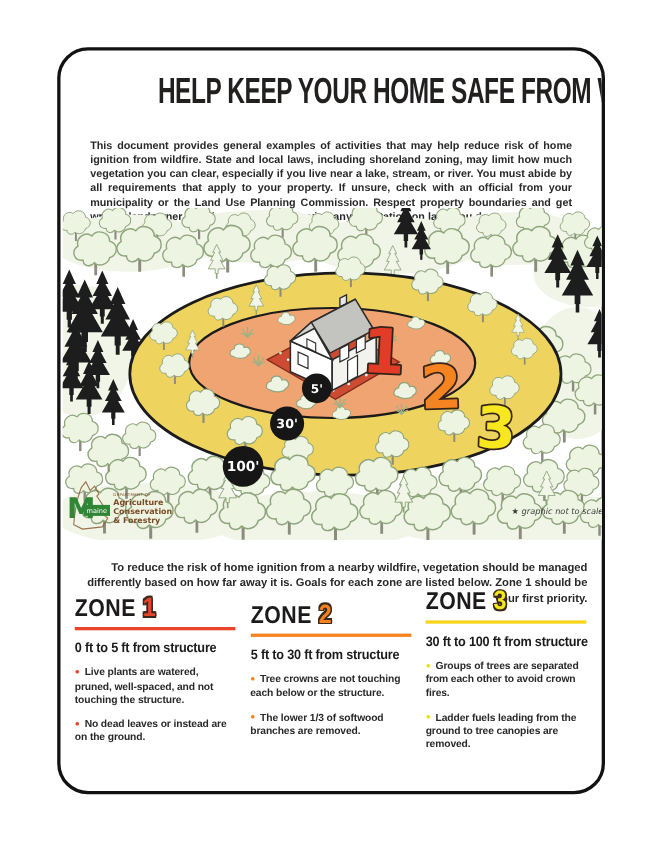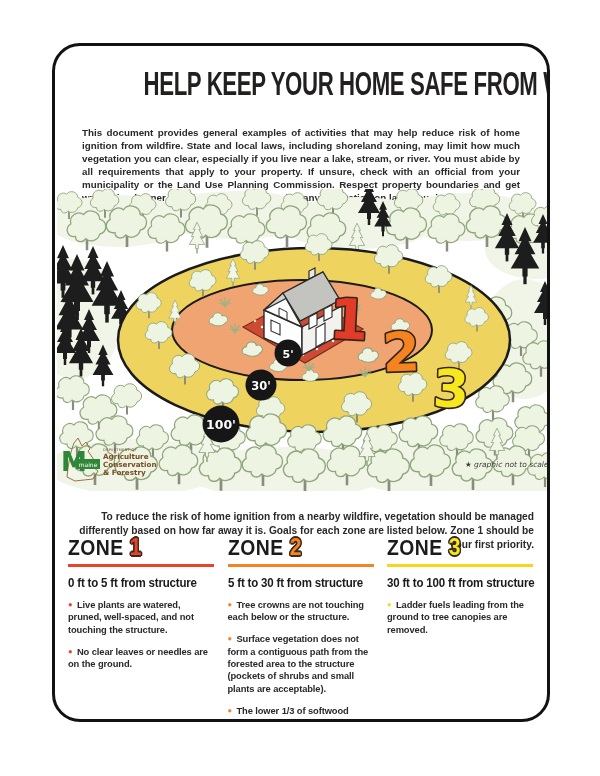--- a/index.html
+++ b/index.html
@@ -13,21 +13,21 @@
          letter-spacing:-0.5px;white-space:nowrap;transform:scale(0.74,1.1);
          transform-origin:center;}
   .intro{position:absolute;top:70px;left:50%;transform:translateX(-50%);
          width:438px;font-size:9.8px;line-height:1.34;font-weight:700;
          text-align:justify;color:#2a2828;}
   .illus{position:absolute;top:143px;left:2px;width:491px;height:302px;}
   .illus svg{width:100%;height:100%;display:block;}
   .summary{position:absolute;top:454px;left:50%;transform:translateX(-50%);
            width:466px;text-align:right;font-size:10.2px;line-height:1.36;
            font-weight:700;color:#2a2828;}
-  .zones{position:absolute;top:487px;left:13px;right:10px;display:flex;gap:11px;}
+  .zones{position:absolute;top:487px;left:13px;right:10px;display:flex;gap:11px;align-items:center;}
   .zone{width:150px;}
   .zone-head{display:flex;align-items:baseline;gap:7px;transform:scaleX(0.88);
              transform-origin:left;white-space:nowrap;}
   .zone-word{font-size:22px;font-weight:700;letter-spacing:0.5px;color:#1c1a1a;}
   .zone-num{font-size:24px;font-weight:700;
             text-shadow:-1.4px -1.4px 0 #3b2a1c,1.4px -1.4px 0 #3b2a1c,
                         -1.4px 1.4px 0 #3b2a1c,1.4px 1.4px 0 #3b2a1c,
                         -1.6px 0 0 #3b2a1c,1.6px 0 0 #3b2a1c,
                         0 -1.6px 0 #3b2a1c,0 1.6px 0 #3b2a1c;}
   .z1 .zone-num{color:#e8432b;} .z2 .zone-num{color:#f5831f;} .z3 .zone-num{color:#f7e71e;}
@@ -294,46 +294,46 @@
 
       <div class="zone z1">
         <div class="zone-head">
           <span class="zone-word">ZONE</span>
           <span class="zone-num">1</span>
         </div>
         <div class="zone-rule"></div>
         <div class="zone-range">0 ft to 5 ft from structure</div>
         <div class="bullets">
           <p class="bullet"><span class="dot">●</span> <span>Live plants are watered, pruned, well-spaced, and not touching the structure.</span></p>
-          <p class="bullet"><span class="dot">●</span> <span>No clear leaves or needles are on the ground.</span></p>
+          <p class="bullet"><span class="dot">●</span> <span>No dead leaves or instead are on the ground.</span></p>
 
         </div>
       </div>
 
       <div class="zone z2">
         <div class="zone-head">
           <span class="zone-word">ZONE</span>
           <span class="zone-num">2</span>
         </div>
         <div class="zone-rule"></div>
         <div class="zone-range">5 ft to 30 ft from structure</div>
         <div class="bullets">
           <p class="bullet"><span class="dot">●</span> <span>Tree crowns are not touching each below or the structure.</span></p>
-          <p class="bullet"><span class="dot">●</span> <span>Surface vegetation does not form a contiguous path from the forested area to the structure (pockets of shrubs and small plants are acceptable).</span></p>
           <p class="bullet"><span class="dot">●</span> <span>The lower 1/3 of softwood branches are removed.</span></p>
         </div>
       </div>
 
       <div class="zone z3">
         <div class="zone-head">
           <span class="zone-word">ZONE</span>
           <span class="zone-num">3</span>
         </div>
         <div class="zone-rule"></div>
         <div class="zone-range">30 ft to 100 ft from structure</div>
         <div class="bullets">
+          <p class="bullet"><span class="dot">●</span> <span>Groups of trees are separated from each other to avoid crown fires.</span></p>
           <p class="bullet"><span class="dot">●</span> <span>Ladder fuels leading from the ground to tree canopies are removed.</span></p>
         </div>
       </div>
 
     </div>
   </div>
 </div>
 
 </body></html>

